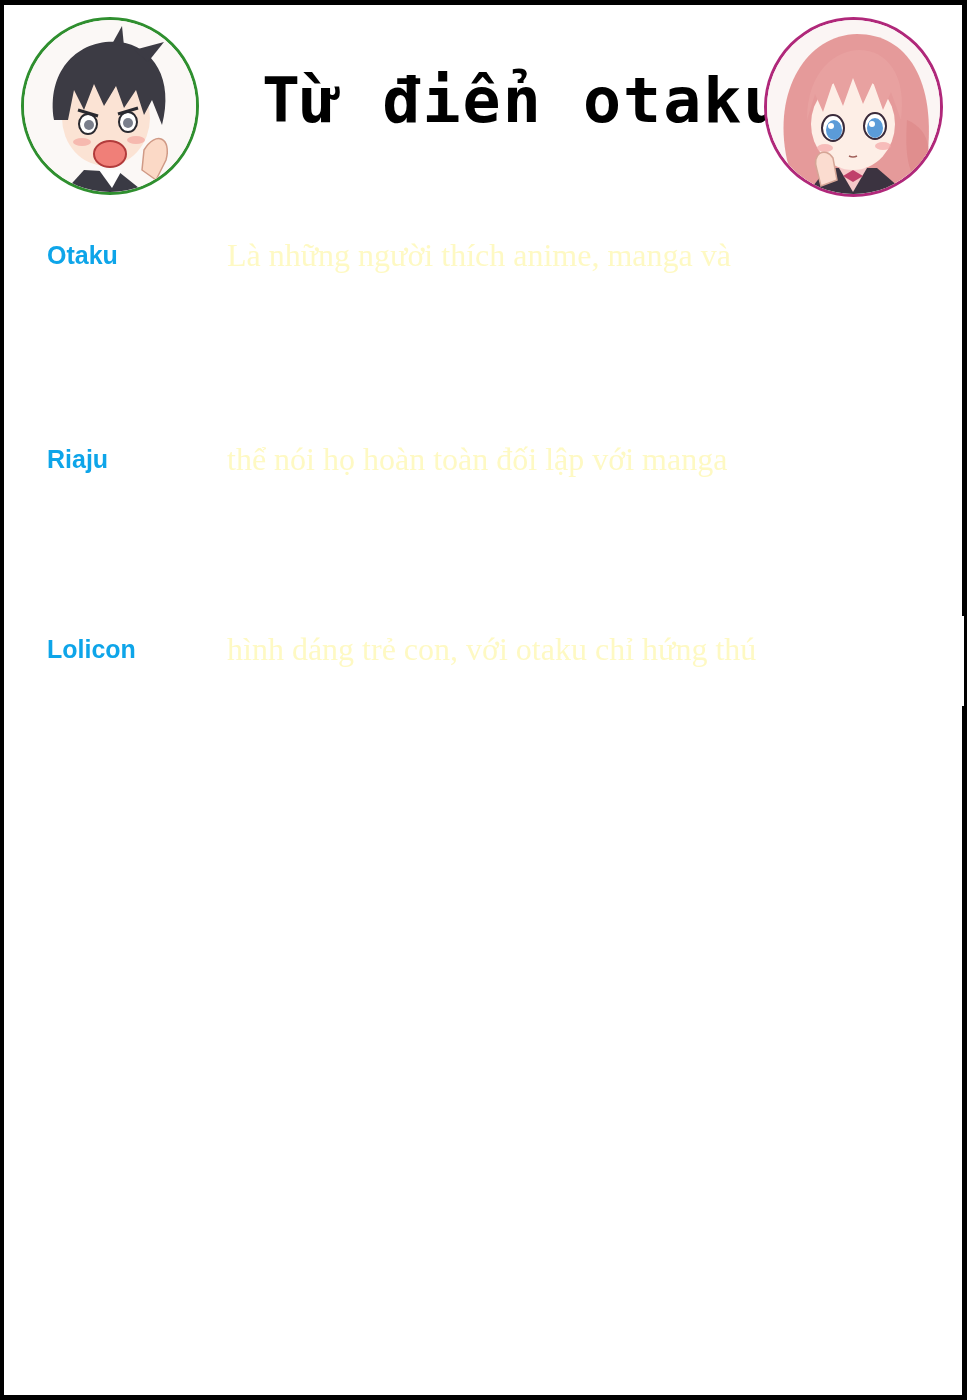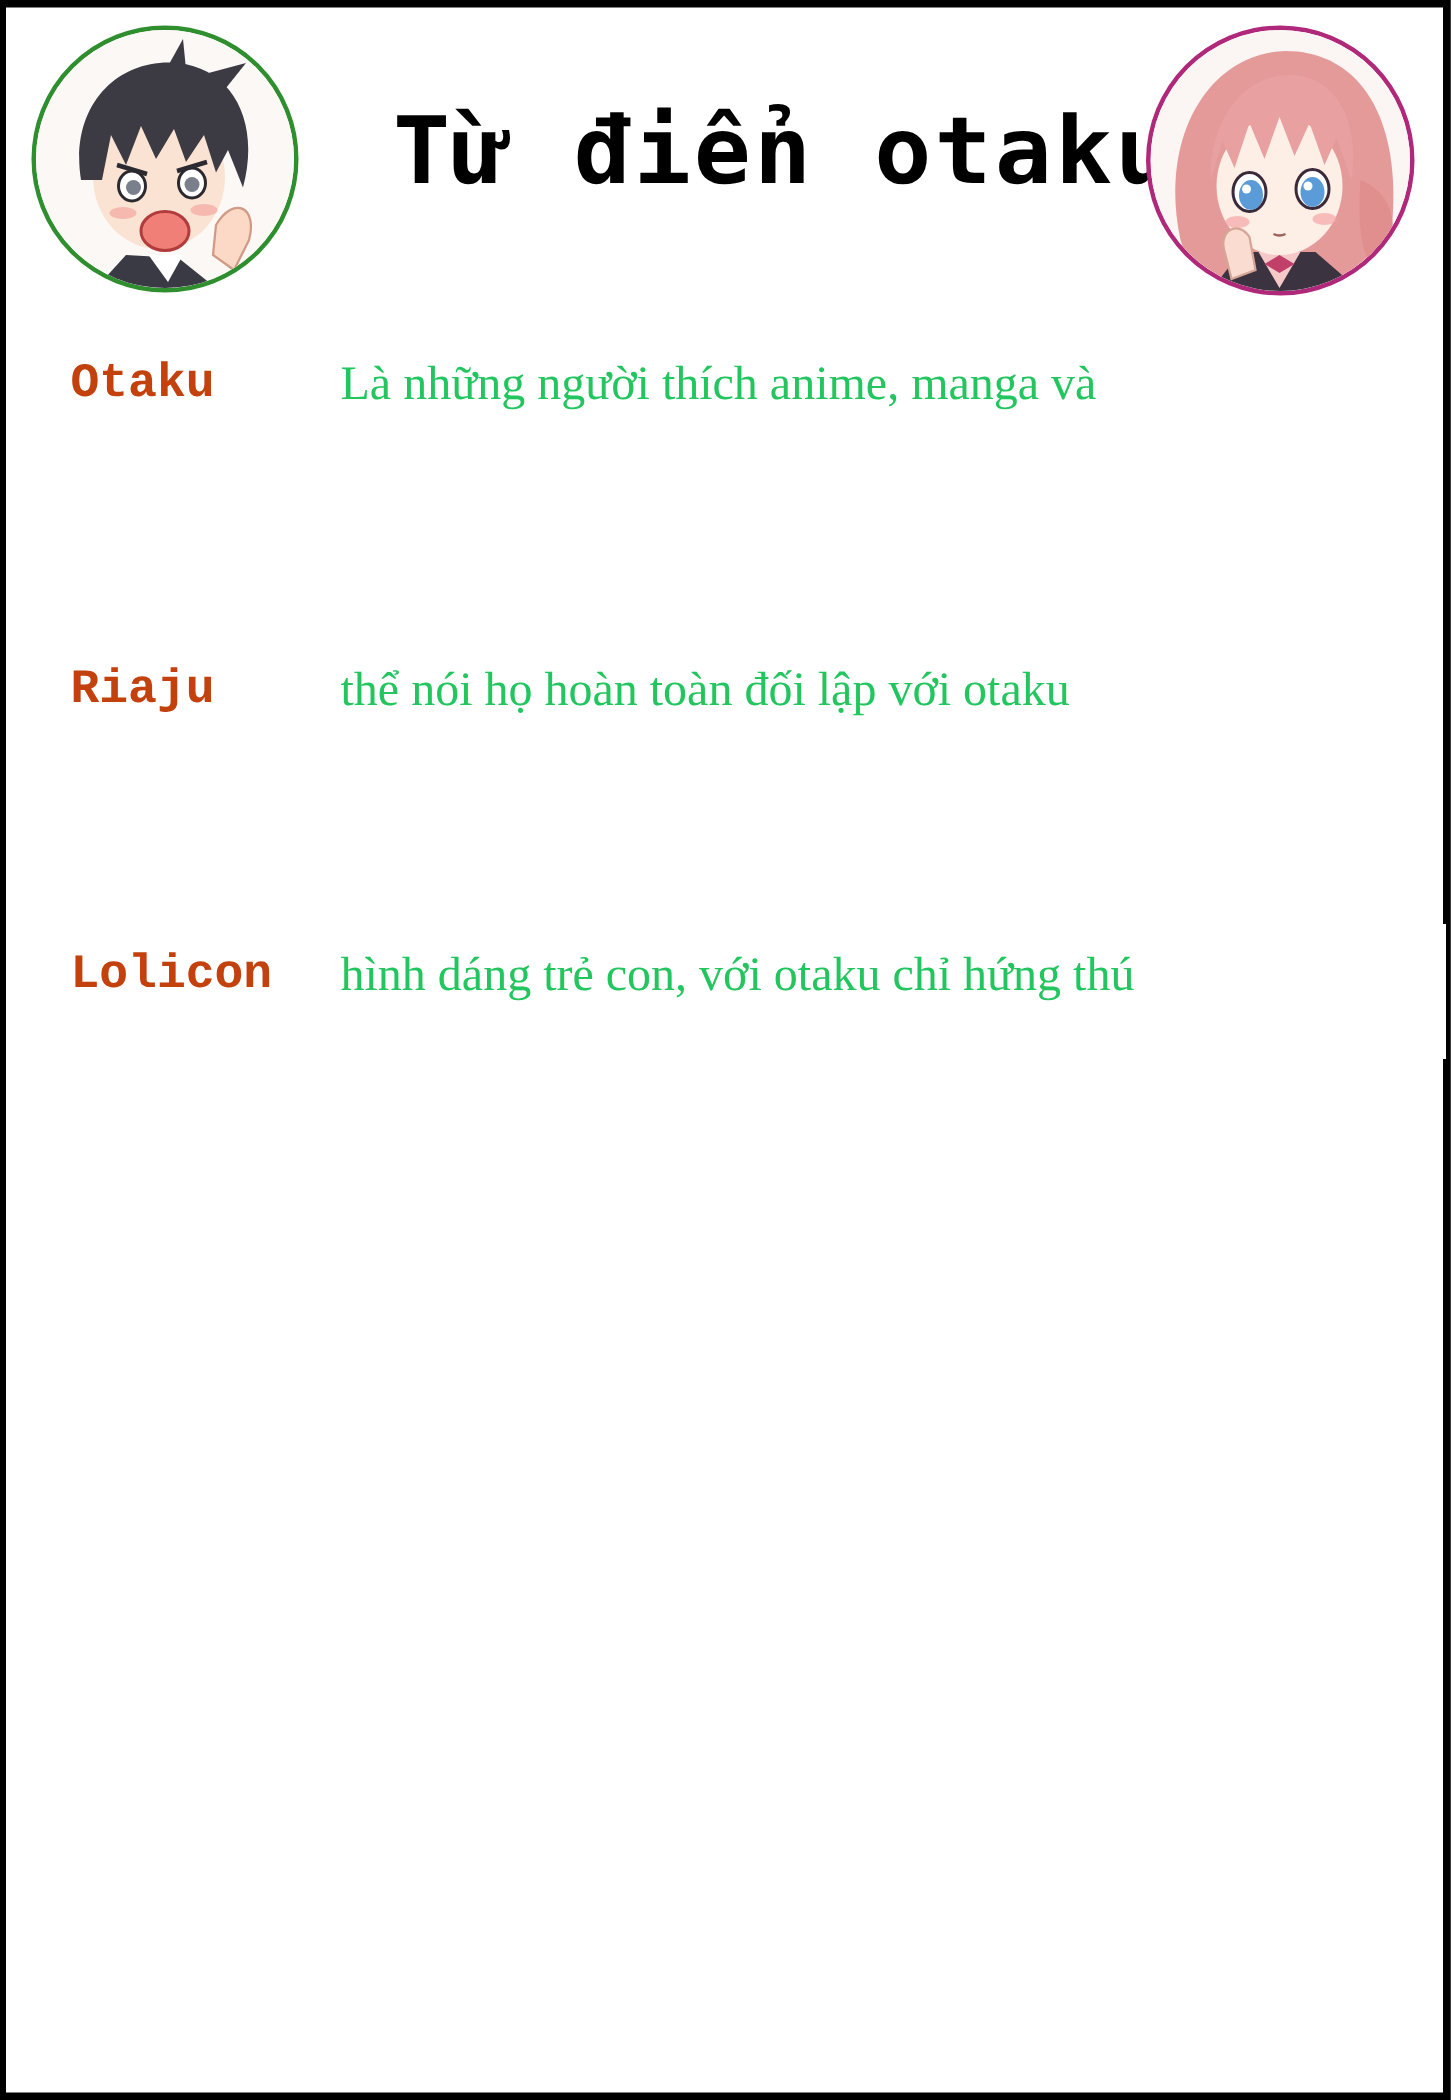--- a/index.html
+++ b/index.html
@@ -20,27 +20,27 @@
     .avatar svg { width: 100%; height: 100%; display: block; }
     .title {
       position: absolute; left: 262px; top: 66px; width: 460px; height: 70px;
       font-family: "DejaVu Sans Mono", monospace; font-weight: bold;
       font-size: 62px; line-height: 70px; color: #000; letter-spacing: 2px;
       white-space: nowrap; transform: scaleX(1.02); transform-origin: left center;
     }
     .entry { position: absolute; left: 0; width: 958px; }
     .term {
       position: absolute; left: 47px; top: 0;
-      font-family: Liberation Mono, monospace; font-weight: bold; font-size: 32px;
-      line-height: 43px; color: #c2410c; white-space: nowrap;
+      font-family: Liberation Sans, sans-serif; font-weight: bold; font-size: 25px;
+      line-height: 43px; color: #0ea5e9; white-space: nowrap;
     }
     .definition {
       position: absolute; left: 227px; top: 0; width: 650px;
       font-family: "Liberation Serif", serif; font-size: 32px; line-height: 43px;
-      color: #22c55e; margin: 0;
+      color: #fef9c3; margin: 0;
     }
     .definition span { display: block; white-space: nowrap; }
   </style>
 </head>
 <body>
 
 <div class="page"></div>
 <div class="border-gap"></div>
 
 <div class="avatar left">
@@ -109,21 +109,21 @@
 <div class="entry" style="top:234px;">
   <div class="term">Otaku</div>
   <p class="definition">
     <span>Là những người thích anime, manga và</span>
   </p>
 </div>
 
 <div class="entry" style="top:438px;">
   <div class="term">Riaju</div>
   <p class="definition">
-    <span>thể nói họ hoàn toàn đối lập với otaku</span>
+    <span>thể nói họ hoàn toàn đối lập với manga</span>
   </p>
 </div>
 
 <div class="entry" style="top:628px;">
   <div class="term">Lolicon</div>
   <p class="definition">
     <span>hình dáng trẻ con, với otaku chỉ hứng thú</span>
   </p>
 </div>
 

